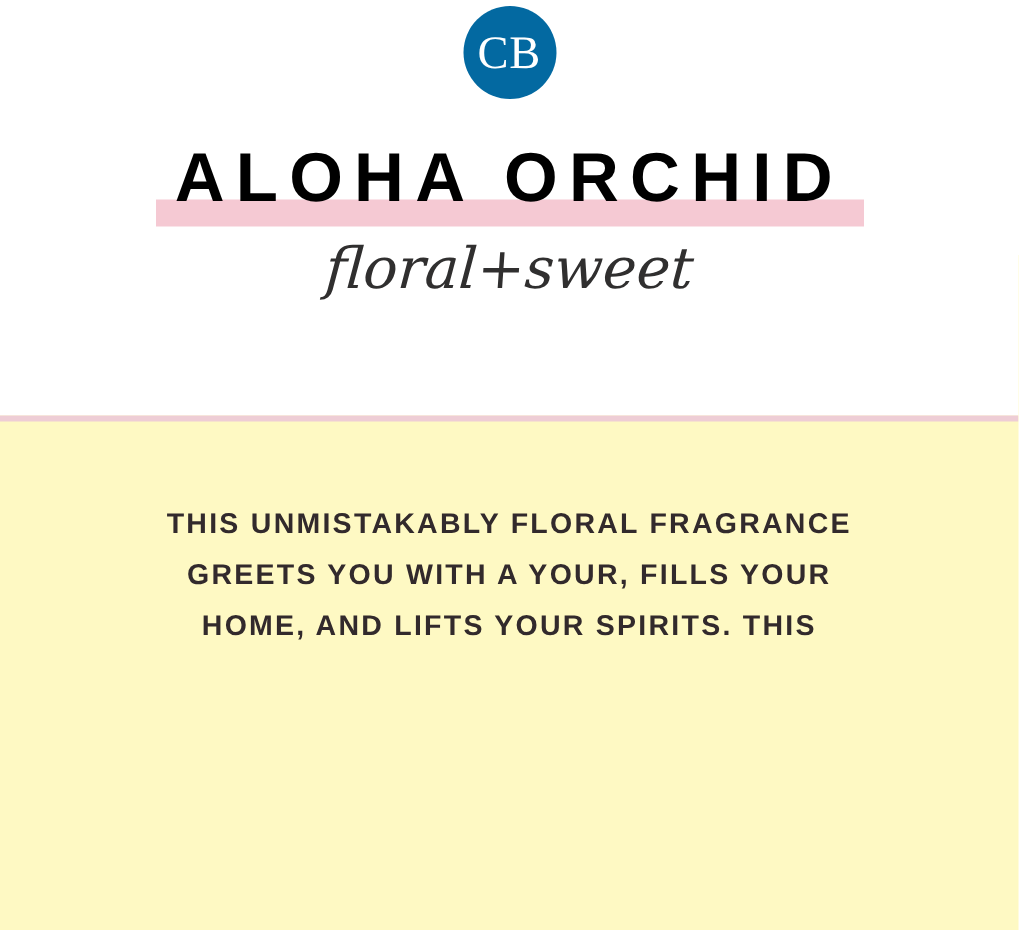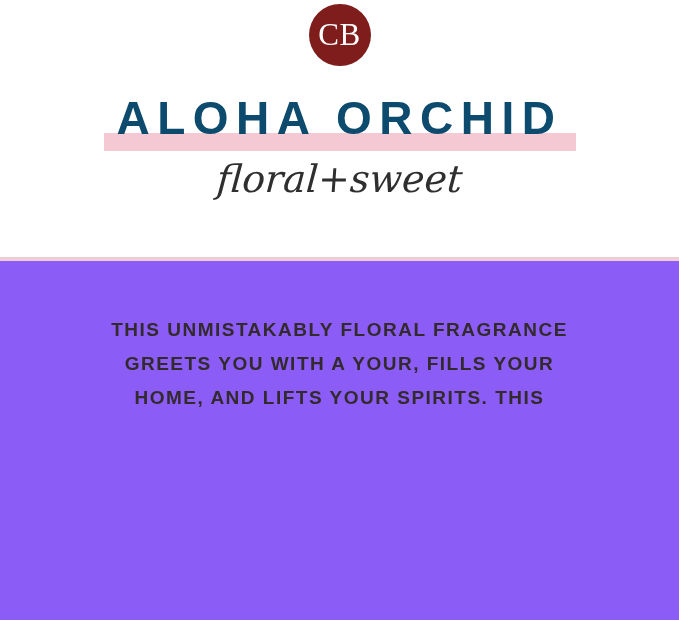--- a/index.html
+++ b/index.html
@@ -17,21 +17,21 @@
     display: flex;
     flex-direction: column;
     align-items: center;
   }
   
   .logo-badge {
     margin-top: 4px;
     width: 62px;
     height: 62px;
     border-radius: 50%;
-    background: #7f1d1d;
+    background: #0369a1;
     display: flex;
     align-items: center;
     justify-content: center;
     flex: 0 0 auto;
   }
   .logo-text {
     font-family: "Liberation Serif", serif;
     font-weight: 400;
     font-size: 31px;
     line-height: 1;
@@ -58,40 +58,40 @@
     background: #f5c9d3;
     z-index: 0;
   }
   .product-title {
     position: relative;
     z-index: 1;
     font-weight: 700;
     font-size: 46px;
     line-height: 46px;
     letter-spacing: 7.5px;
-    color: #0c4a6e;
+    color: #000000;
     white-space: nowrap;
   }
   
   .product-subtitle {
     margin-top: 16px;
     font-family: "DejaVu Serif", serif;
     font-style: italic;
     font-size: 38px;
     line-height: 44px;
     color: #302f2f;
     flex: 0 0 auto;
     transform: skewX(-4deg);
   }
   
   .description-panel {
-    margin-top: 56px;
+    margin-top: 76px;
     width: 100%;
     flex: 1 1 auto;
-    background: #8b5cf6;
+    background: #fef9c3;
     border-top: 4px solid #eecdd5;
     padding-top: 52px;
     text-align: center;
   }
   .desc-line {
     font-weight: 700;
     font-size: 19px;
     line-height: 34px;
     letter-spacing: 1.5px;
     color: #322a2c;

